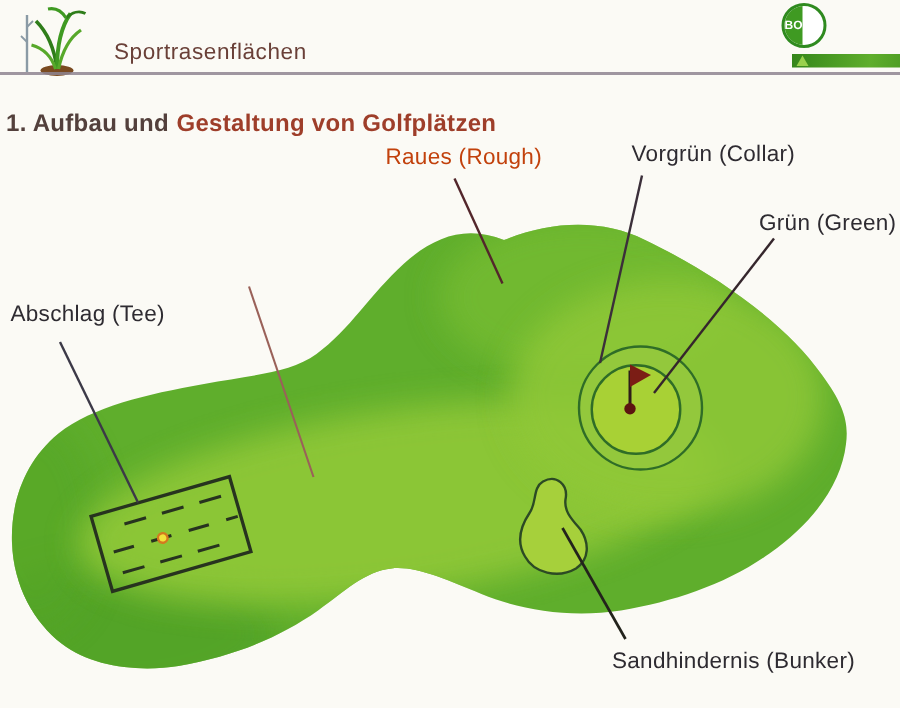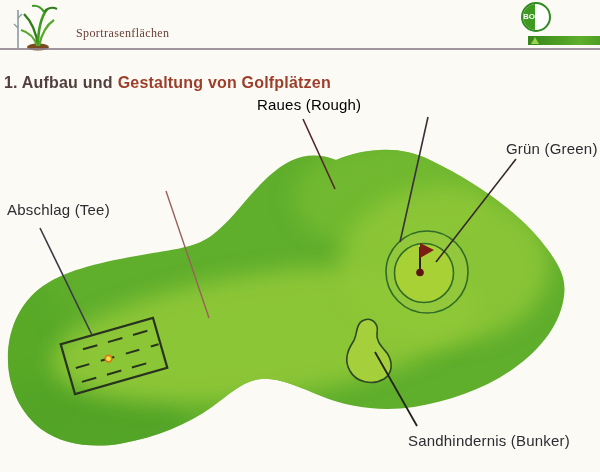--- a/index.html
+++ b/index.html
@@ -2,23 +2,22 @@
 <html><head>
 <meta charset="utf-8">
 <style>
   html,body{margin:0;padding:0;background:#e9e7e2;}
   .page{
     position:relative;width:600px;height:472px;background:#fbfaf5;
     font-family:"Liberation Sans",sans-serif;overflow:hidden;
   }
   
   .brand{
-    position:absolute;left:76px;top:26px;font-size:12px;color:#6a4038;
+    position:absolute;left:76px;top:26px;font-size:15px;color:#6a4038;
     letter-spacing:.4px;
-    font-family:Liberation Serif, serif;
   }
   .header-rule{
     position:absolute;left:0;top:48px;width:600px;height:2px;
     background:#8e8490;opacity:.85;
   }
   .grass-logo{position:absolute;left:8px;top:2px;width:54px;height:50px;}
   .boku{
     position:absolute;left:521px;top:2px;width:26px;height:26px;border-radius:50%;
     border:2.5px solid #2f8a1f;overflow:hidden;display:flex;background:#fff;
   }
@@ -39,21 +38,21 @@
   .slide-title{
     position:absolute;left:4px;top:74px;margin:0;font-size:16px;font-weight:bold;
     letter-spacing:.2px;color:#53403c;white-space:nowrap;
   }
   .slide-title .red{color:#9e3e2a;margin-left:5px;}
   
   .label{
     position:absolute;font-size:15px;color:#2e2b31;letter-spacing:.2px;
     white-space:nowrap;
   }
-  .label.red{color:#000000;text-align:right;}
+  .label.red{color:#c2410c;text-align:right;}
   #lbl-rough{left:257px;top:96px;}
   #lbl-collar{left:421px;top:94px;}
   #lbl-green{left:506px;top:140px;}
   #lbl-fairway{left:117px;top:168px;}
   #lbl-tee{left:7px;top:201px;}
   #lbl-bunker{left:408px;top:432px;}
   .canvas{position:absolute;left:0;top:0;}
 </style>
 </head>
 <body>
@@ -143,16 +142,17 @@
       <line x1="303" y1="119" x2="335" y2="189" stroke="#53262b"></line>
       <line x1="428" y1="117" x2="400" y2="242" stroke="#3b2f3a"></line>
       <line x1="516" y1="159" x2="436" y2="262" stroke="#35262c"></line>
       <line x1="166" y1="191" x2="209" y2="318" stroke="#9a6159" stroke-width="1.4"></line>
       <line x1="40" y1="228" x2="92" y2="335" stroke="#3c3947"></line>
       <line x1="375" y1="352" x2="417" y2="426" stroke="#23231c" stroke-width="1.8"></line>
     </g>
   </svg>
 
   <span class="label red" id="lbl-rough">Raues (Rough)</span>
+  <span class="label" id="lbl-collar">Vorgrün (Collar)</span>
   <span class="label" id="lbl-green">Grün (Green)</span>
   <span class="label" id="lbl-bunker">Sandhindernis (Bunker)</span>
   <span class="label" id="lbl-tee">Abschlag (Tee)</span>
 </div>
 
 </body></html>

